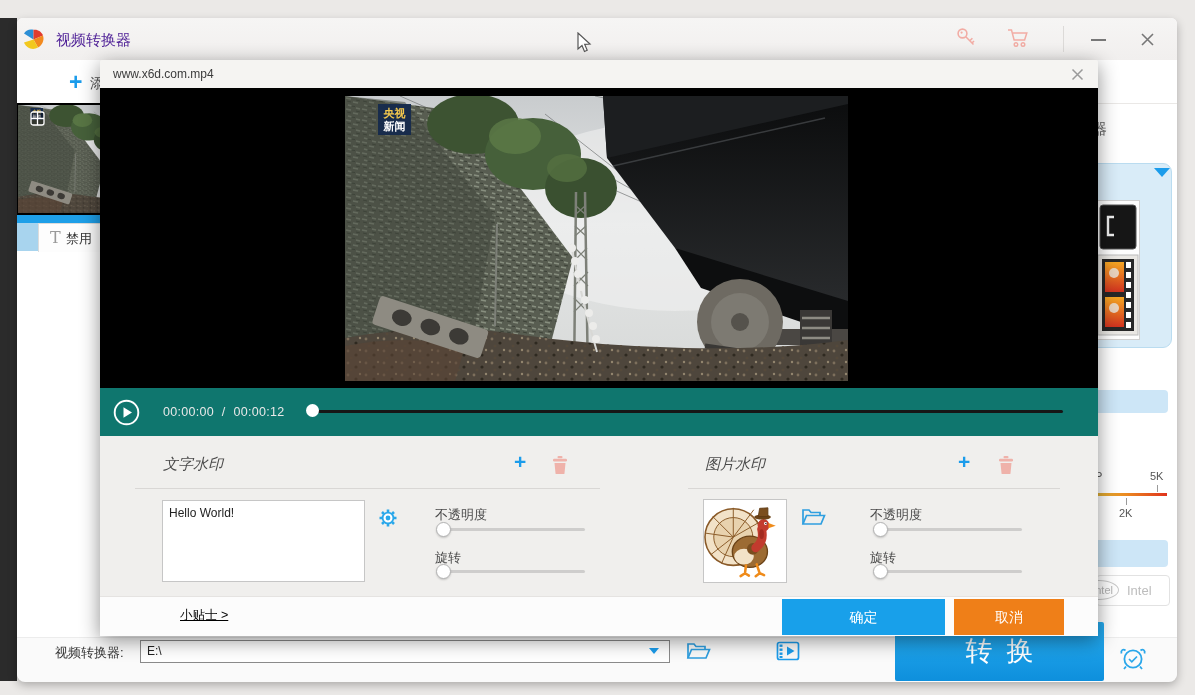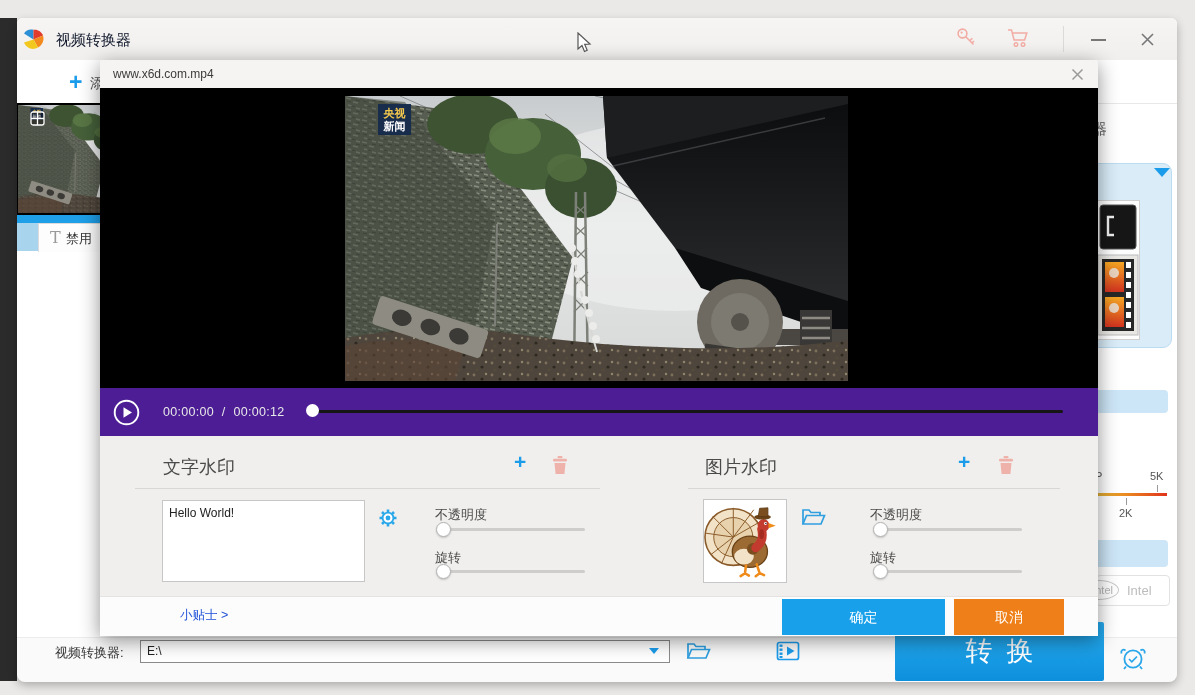--- a/index.html
+++ b/index.html
@@ -7,21 +7,21 @@
        background:#ebe9e7;font-family:"Liberation Sans","DejaVu Sans",sans-serif;
        -webkit-font-smoothing:antialiased;}
   .abs{position:absolute;}
   .nosel{user-select:none;}
   
   .win{left:17px;top:18px;width:1160px;height:663px;background:#fff;
        border-radius:6px 6px 8px 8px;box-shadow:0 4px 10px rgba(0,0,0,.28);}
   .dark-band{left:0;top:18px;width:17px;height:663px;background:#2b2b2b;}
   .titlebar{left:17px;top:18px;width:1160px;height:42px;background:linear-gradient(#f6f5f4,#f1efee);
             border-radius:6px 6px 0 0;border-bottom:1px solid #e6e4e2;}
-  .app-title{left:56px;top:31px;font-size:15px;color:#0f172a;}
+  .app-title{left:56px;top:31px;font-size:15px;color:#4c1d95;}
   .vline{left:1063px;top:26px;width:1px;height:26px;background:#dcdad8;}
   .minimize-bar{left:1091px;top:39px;width:15px;height:2px;background:#777;}
   .toolbar-row{left:17px;top:60px;width:1160px;height:43px;background:#fff;border-bottom:1px solid #eae8e6;}
   .add-plus{left:69px;top:69px;font-size:23px;font-weight:bold;color:#1b9ceb;}
   .add-label{left:90px;top:75px;font-size:14px;color:#555;white-space:nowrap;}
   
   .thumb-strip{left:17px;top:103px;width:84px;height:112px;background:#000;overflow:hidden;}
   .sel-strip{left:17px;top:215px;width:84px;height:8px;background:#1e9fe8;}
   .tab-row{left:17px;top:223px;width:84px;height:28px;background:#a8d4ee;}
   .tab-active{left:38px;top:223px;width:63px;height:28px;background:#fdfdfd;border:1px solid #dcdcdc;border-bottom:none;}
@@ -46,35 +46,35 @@
   .combo{left:140px;top:640px;width:528px;height:21px;background:#fff;border:1px solid #8a8a8a;}
   .combo-val{left:6px;top:3px;font-size:12px;color:#222;}
   .combo-arrow{left:508px;top:7px;width:0;height:0;border-left:5px solid transparent;border-right:5px solid transparent;border-top:6px solid #1b9ceb;}
   .convert-btn{left:895px;top:622px;width:209px;height:59px;background:linear-gradient(180deg,#27aef2,#0e8fdc);
                color:#fff;font-size:27px;letter-spacing:14px;text-align:center;line-height:59px;text-indent:14px;border-radius:2px;}
   
   .modal{left:100px;top:60px;width:998px;height:575px;background:#f0efed;box-shadow:0 5px 20px rgba(0,0,0,.45);z-index:10;border-radius:2px;}
   .m-head{left:0;top:0;width:998px;height:28px;background:#f5f4f2;border-bottom:1px solid #e2e0dd;border-radius:2px 2px 0 0;}
   .m-title{left:13px;top:7px;font-size:12px;color:#3c3c3c;}
   .m-video{left:0;top:28px;width:998px;height:300px;background:#000;overflow:hidden;}
-  .m-controls{left:0;top:328px;width:998px;height:48px;background:#4c1d95;}
+  .m-controls{left:0;top:328px;width:998px;height:48px;background:#0f766e;}
   .time-text{left:63px;top:17px;font-size:12.5px;color:#e8e8e8;letter-spacing:.3px;}
   .seek-track{left:210px;top:22px;width:753px;height:3px;background:#161616;border-radius:2px;}
   .seek-handle{left:206px;top:16px;width:13px;height:13px;background:#fff;border-radius:50%;}
-  .sec-title{font-size:18px;color:#4a4a4a;}
+  .sec-title{font-size:15px;color:#4a4a4a;font-style:italic;}
   .plus-btn{font-size:21px;font-weight:bold;color:#1b9ceb;}
   .divider{height:1px;background:#d9d7d5;}
   .wm-textarea{left:62px;top:440px;width:189px;height:70px;resize:none;border:1px solid #c6c6c6;background:#fff;
                font-family:"Liberation Sans",sans-serif;font-size:12px;color:#222;padding:5px 6px;outline:none;}
   .sl-label{font-size:13px;color:#4a4a4a;text-align:right;}
   .sl-track{height:3px;background:#cecdcc;border-radius:2px;}
   .sl-handle{width:15px;height:15px;background:#fff;border:1px solid #b3b3b3;border-radius:50%;box-shadow:0 1px 2px rgba(0,0,0,.18);box-sizing:border-box;}
   .img-box{left:603px;top:439px;width:84px;height:84px;background:#fff;border:1px solid #c6c6c6;box-sizing:border-box;}
   .m-footer{left:0;top:536px;width:998px;height:39px;background:#fcfcfc;border-top:1px solid #e5e3e1;}
-  .tips{left:80px;top:10px;font-size:12.5px;color:#1d4ed8;}
+  .tips{left:80px;top:10px;font-size:12.5px;color:#000000;text-decoration:underline;}
   .ok-btn{left:682px;top:2px;width:163px;height:36px;background:#18a0ea;color:#fff;font-size:14px;text-align:center;line-height:36px;}
   .cancel-btn{left:854px;top:2px;width:110px;height:36px;background:#ef7f18;color:#fff;font-size:14px;text-align:center;line-height:36px;}
 </style>
 </head>
 <body>
 
 <svg width="0" height="0" style="position:absolute" aria-hidden="true">
   <defs>
     <linearGradient id="skyG" x1="0" y1="0" x2="0" y2="1">
       <stop offset="0" stop-color="#c9ccce"></stop>

